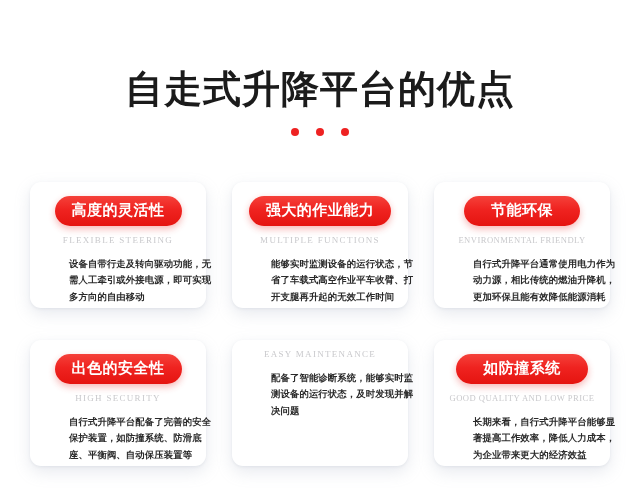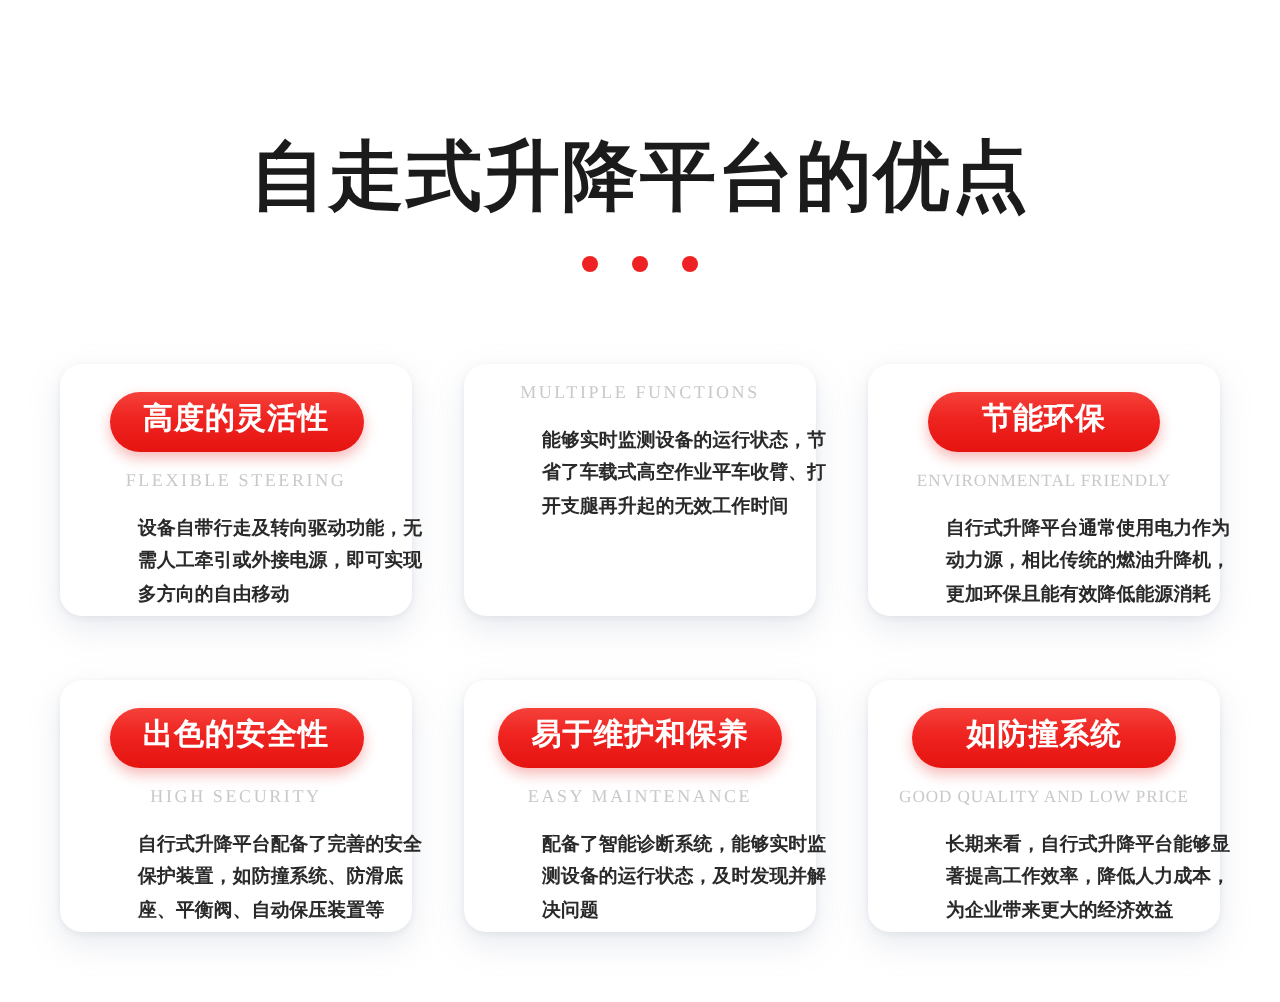--- a/index.html
+++ b/index.html
@@ -129,38 +129,38 @@
 
 <div class="grid">
 
   <div class="card">
     <div class="pill">高度的灵活性</div>
     <div class="subtitle">FLEXIBLE  STEERING</div>
     <div class="body-text">设备自带行走及转向驱动功能，无需人工牵引或外接电源，即可实现多方向的自由移动</div>
   </div>
 
   <div class="card">
+    <div class="pill">强大的作业能力</div>
     <div class="subtitle">MULTIPLE  FUNCTIONS</div>
     <div class="body-text">能够实时监测设备的运行状态，节省了车载式高空作业平车收臂、打开支腿再升起的无效工作时间</div>
   </div>
 
   <div class="card card--narrow">
     <div class="pill">节能环保</div>
     <div class="subtitle subtitle--tight">ENVIRONMENTAL  FRIENDLY</div>
     <div class="body-text">自行式升降平台通常使用电力作为动力源，相比传统的燃油升降机，更加环保且能有效降低能源消耗</div>
   </div>
 
   <div class="card">
     <div class="pill">出色的安全性</div>
     <div class="subtitle">HIGH  SECURITY</div>
     <div class="body-text">自行式升降平台配备了完善的安全保护装置，如防撞系统、防滑底座、平衡阀、自动保压装置等</div>
   </div>
 
   <div class="card">
-    <div class="pill">易于维护和保养</div>
     <div class="subtitle">EASY  MAINTENANCE</div>
     <div class="body-text">配备了智能诊断系统，能够实时监测设备的运行状态，及时发现并解决问题</div>
   </div>
 
   <div class="card card--narrow">
     <div class="pill">如防撞系统</div>
     <div class="subtitle subtitle--tight">GOOD QUALITY AND LOW PRICE</div>
     <div class="body-text">长期来看，自行式升降平台能够显著提高工作效率，降低人力成本，为企业带来更大的经济效益</div>
   </div>
 

